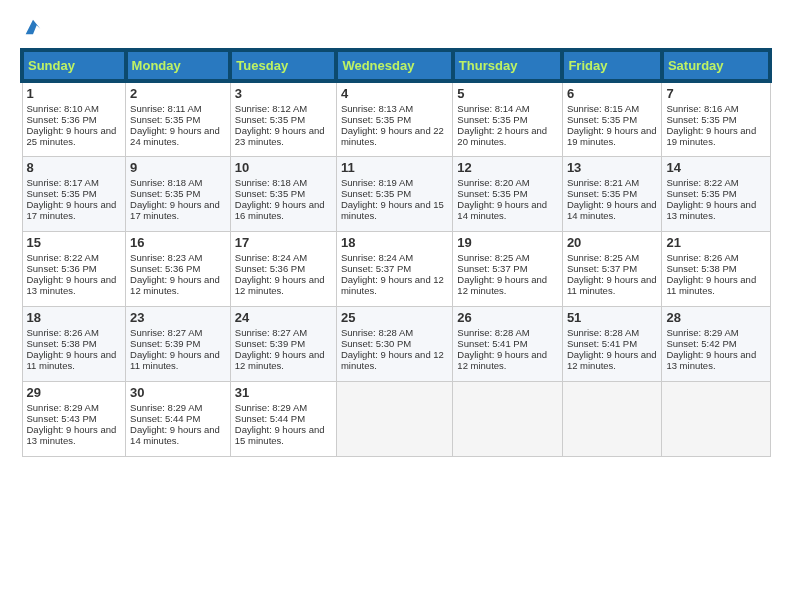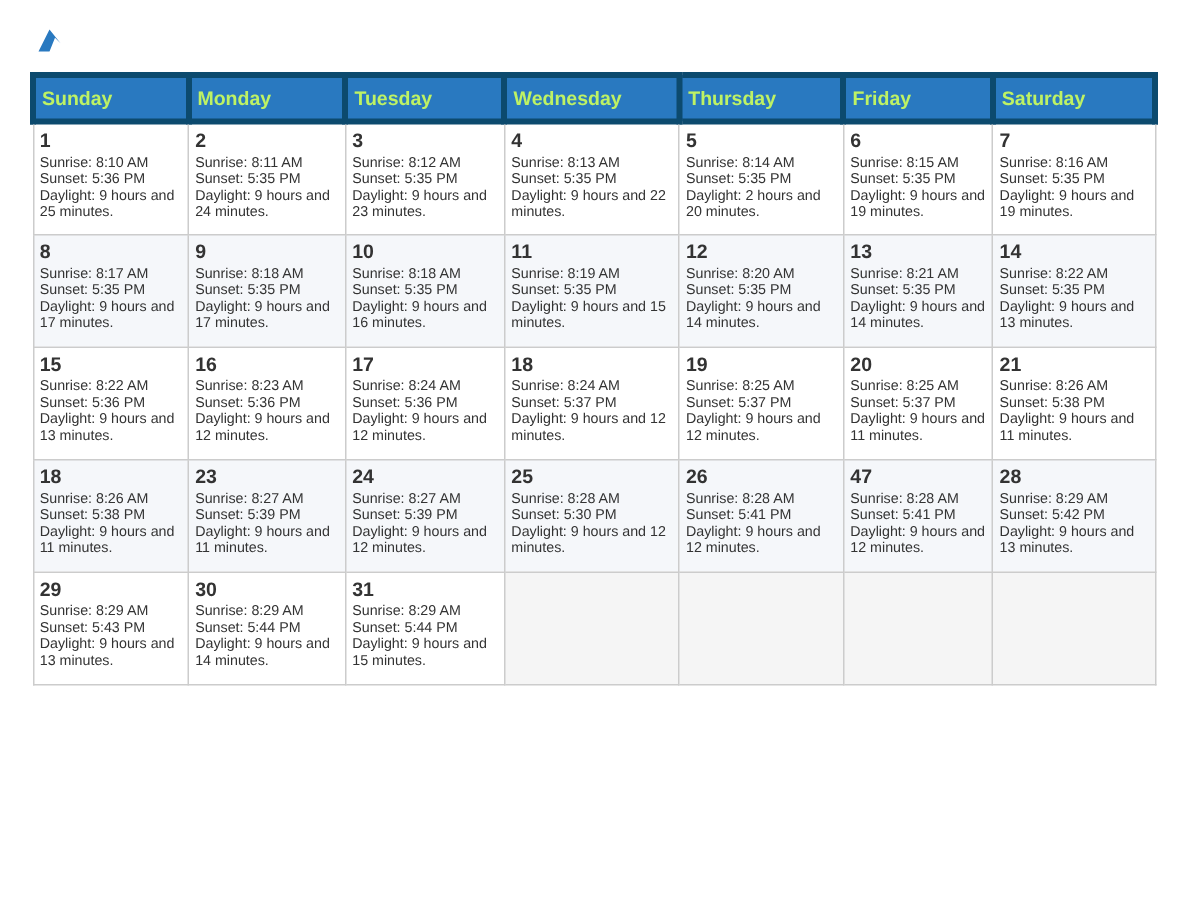--- a/index.html
+++ b/index.html
@@ -154,21 +154,21 @@
           <td><span class="day-num">19</span><span>Sunrise: 8:25 AM</span><br><span>Sunset: 5:37 PM</span><br><span>Daylight: 9 hours and 12 minutes.</span></td>
           <td><span class="day-num">20</span><span>Sunrise: 8:25 AM</span><br><span>Sunset: 5:37 PM</span><br><span>Daylight: 9 hours and 11 minutes.</span></td>
           <td><span class="day-num">21</span><span>Sunrise: 8:26 AM</span><br><span>Sunset: 5:38 PM</span><br><span>Daylight: 9 hours and 11 minutes.</span></td>
         </tr>
         <tr>
           <td><span class="day-num">18</span><span>Sunrise: 8:26 AM</span><br><span>Sunset: 5:38 PM</span><br><span>Daylight: 9 hours and 11 minutes.</span></td>
           <td><span class="day-num">23</span><span>Sunrise: 8:27 AM</span><br><span>Sunset: 5:39 PM</span><br><span>Daylight: 9 hours and 11 minutes.</span></td>
           <td><span class="day-num">24</span><span>Sunrise: 8:27 AM</span><br><span>Sunset: 5:39 PM</span><br><span>Daylight: 9 hours and 12 minutes.</span></td>
           <td><span class="day-num">25</span><span>Sunrise: 8:28 AM</span><br><span>Sunset: 5:30 PM</span><br><span>Daylight: 9 hours and 12 minutes.</span></td>
           <td><span class="day-num">26</span><span>Sunrise: 8:28 AM</span><br><span>Sunset: 5:41 PM</span><br><span>Daylight: 9 hours and 12 minutes.</span></td>
-          <td><span class="day-num">47</span><span>Sunrise: 8:28 AM</span><br><span>Sunset: 5:41 PM</span><br><span>Daylight: 9 hours and 12 minutes.</span></td>
+          <td><span class="day-num">51</span><span>Sunrise: 8:28 AM</span><br><span>Sunset: 5:41 PM</span><br><span>Daylight: 9 hours and 12 minutes.</span></td>
           <td><span class="day-num">28</span><span>Sunrise: 8:29 AM</span><br><span>Sunset: 5:42 PM</span><br><span>Daylight: 9 hours and 13 minutes.</span></td>
         </tr>
         <tr>
           <td><span class="day-num">29</span><span>Sunrise: 8:29 AM</span><br><span>Sunset: 5:43 PM</span><br><span>Daylight: 9 hours and 13 minutes.</span></td>
           <td><span class="day-num">30</span><span>Sunrise: 8:29 AM</span><br><span>Sunset: 5:44 PM</span><br><span>Daylight: 9 hours and 14 minutes.</span></td>
           <td><span class="day-num">31</span><span>Sunrise: 8:29 AM</span><br><span>Sunset: 5:44 PM</span><br><span>Daylight: 9 hours and 15 minutes.</span></td>
           <td class="empty-cell"></td>
           <td class="empty-cell"></td>
           <td class="empty-cell"></td>
           <td class="empty-cell"></td>

